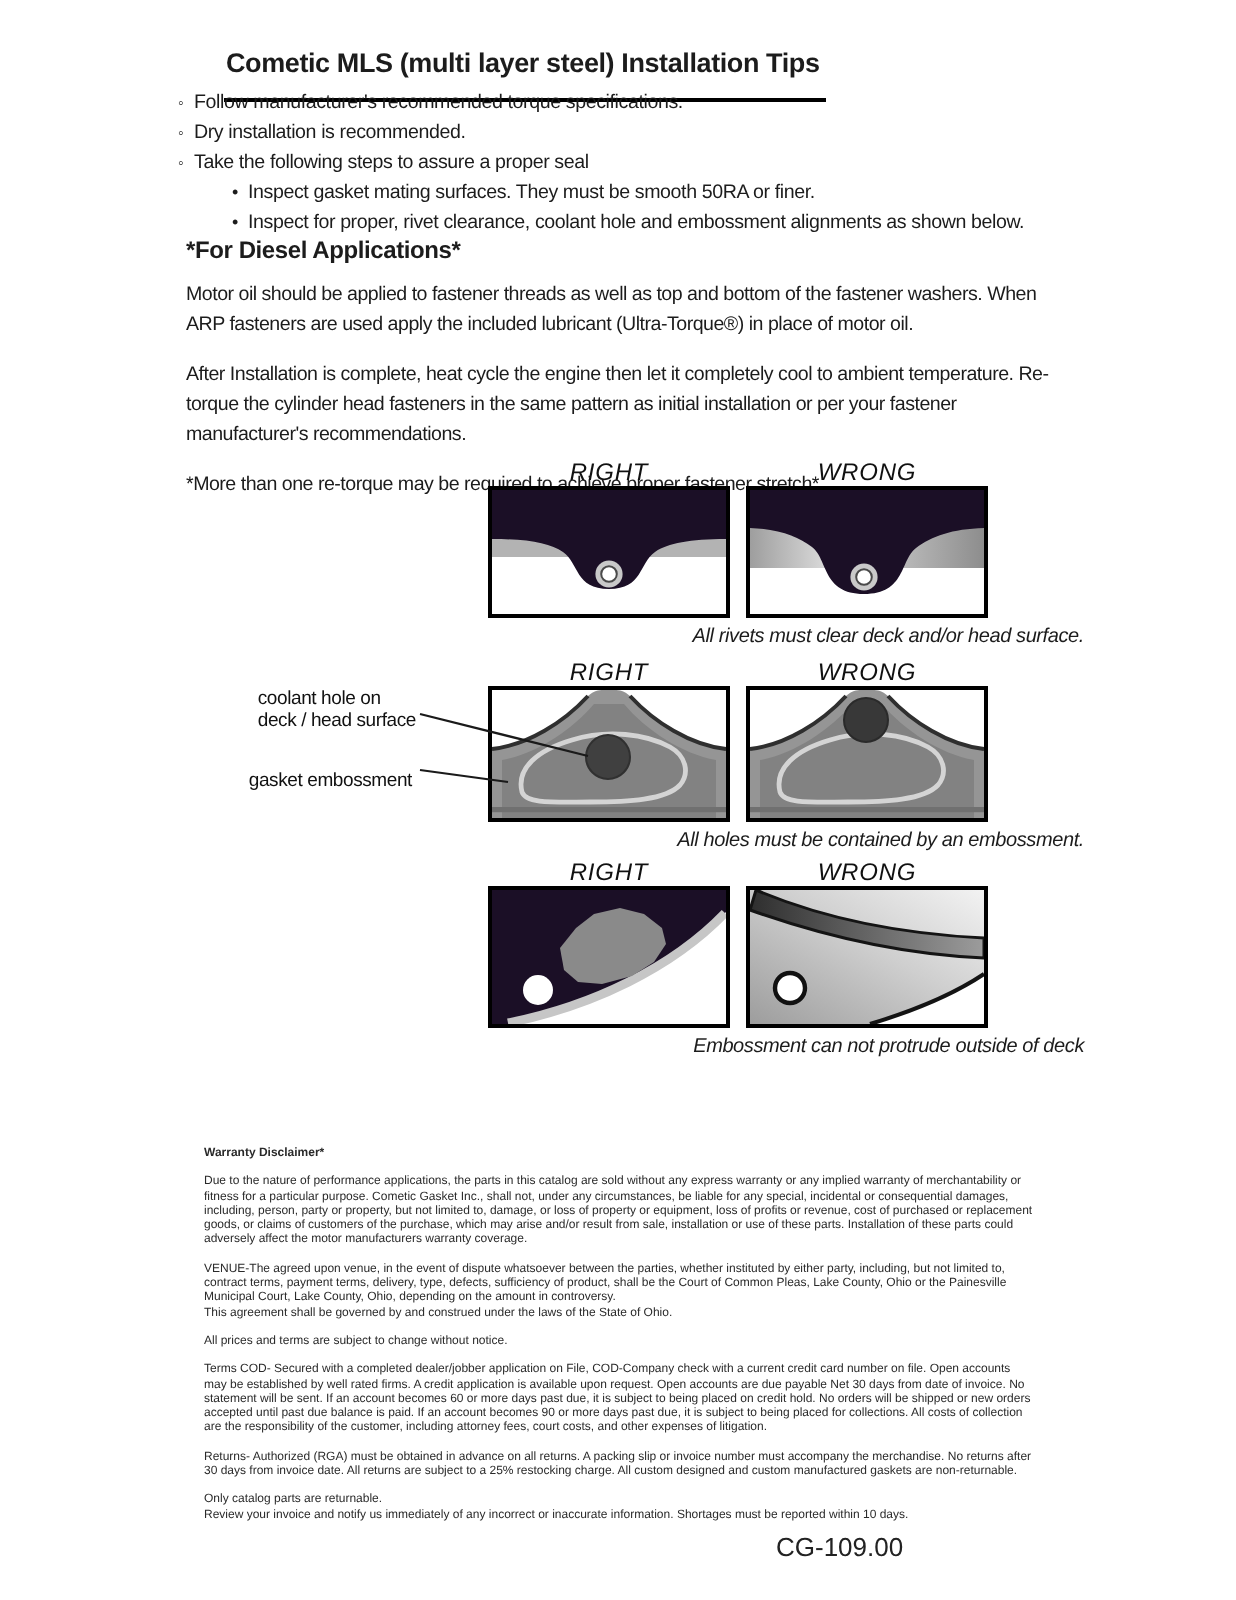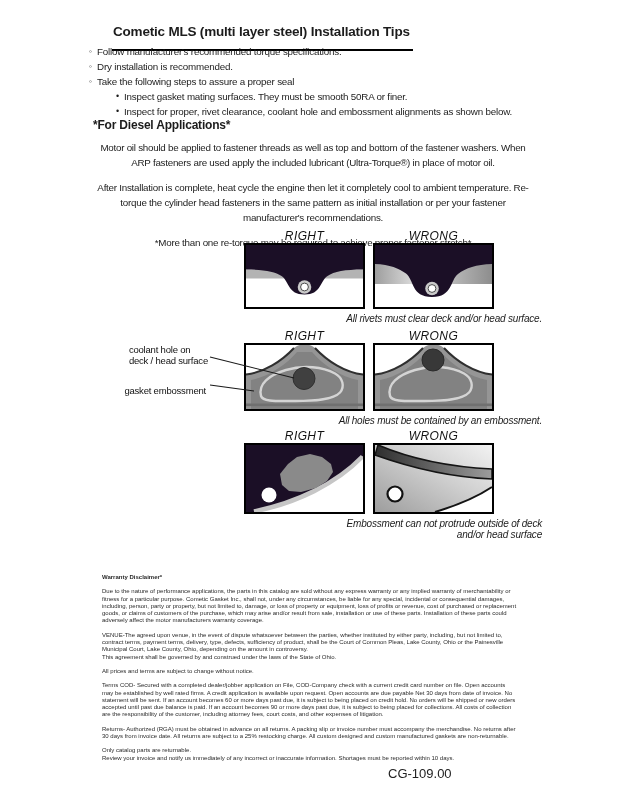--- a/index.html
+++ b/index.html
@@ -15,21 +15,21 @@
   .tips{position:absolute;left:89px;top:44px;font-size:9.8px;line-height:15px;letter-spacing:-0.2px;}
   .tip-row{display:flex;}
   .tip-row .marker{width:8px;font-size:8px;line-height:15px;}
   .tip-row.sub{margin-left:27px;}
   .tip-row.sub .marker{font-size:9px;}
 
   
   .diesel{position:absolute;left:93px;top:118px;width:440px;font-size:9.8px;
           line-height:15px;letter-spacing:-0.25px;}
   .diesel h2{font-size:12px;font-weight:bold;margin:0 0 7px 0;letter-spacing:-0.2px;}
-  .diesel p{margin:0 0 10px 0;text-align:center;}
+  .diesel p{margin:0 0 10px 0;}
 
   
   .diag-row{position:absolute;left:244px;width:298px;font-style:italic;}
   .diag-headers{display:flex;gap:8px;height:14px;}
   .diag-h{width:121px;text-align:center;font-size:12px;letter-spacing:0.4px;color:#111;}
   .panels{display:flex;gap:8px;}
   .panels svg{display:block;}
   .caption{font-size:10px;letter-spacing:-0.2px;margin-top:4px;line-height:11px;text-align:right;}
   .caption.indent{margin-left:4px;}
 
@@ -205,21 +205,20 @@
         </defs>
         <rect x="0" y="0" width="121" height="71" fill="url(#bg3)"></rect>
         <path d="M5,2 C38,16 78,24 119,26 L119,36 C72,34 30,22 2,12 Z" fill="url(#band3)" stroke="#141414" stroke-width="1.5"></path>
         <path d="M62,69 C92,60 110,50 119,44 L119,69 Z" fill="#ffffff"></path>
         <path d="M62,69 C92,60 110,50 119,44" fill="none" stroke="#141414" stroke-width="2"></path>
         <circle cx="22" cy="51" r="7.5" fill="#ffffff" stroke="#111" stroke-width="2.2"></circle>
         <rect x="1" y="1" width="119" height="69" fill="none" stroke="#000" stroke-width="2"></rect>
       </svg>
     </div>
     <div class="caption">Embossment can not protrude outside of deck</div>
-    <div class="caption" style="margin-top:0">and/or head surface</div>
   </div>
 
   <div class="disclaimer">
     <p class="dh">Warranty Disclaimer*</p>
     <p>Due to the nature of performance applications, the parts in this catalog are sold without any express warranty or any implied warranty of merchantability or fitness for a particular purpose. Cometic Gasket Inc., shall not, under any circumstances, be liable for any special, incidental or consequential damages, including, person, party or property, but not limited to, damage, or loss of property or equipment, loss of profits or revenue, cost of purchased or replacement goods, or claims of customers of the purchase, which may arise and/or result from sale, installation or use of these parts.  Installation of these parts could adversely affect the motor manufacturers warranty coverage.</p>
     <p class="tight">VENUE-The agreed upon venue, in the event of dispute whatsoever between the parties, whether instituted by either party, including, but not limited to, contract terms, payment terms, delivery, type, defects, sufficiency of product, shall be the Court of Common Pleas, Lake County, Ohio or the Painesville Municipal Court, Lake County, Ohio, depending on the amount in controversy.</p>
     <p>This agreement shall be governed by and construed under the laws of the State of Ohio.</p>
     <p>All prices and terms are subject to change without notice.</p>
     <p>Terms COD- Secured with a completed dealer/jobber application on File, COD-Company check with a current credit card number on file.  Open accounts may be established by well rated firms.  A credit application is available upon request.  Open accounts are due payable Net 30 days from date of invoice.  No statement will be sent.  If an account becomes 60 or more days past due, it is subject to being placed on credit hold.  No orders will be shipped or new orders accepted until past due balance is paid.  If an account becomes 90 or more days past due, it is subject to being placed for collections.  All costs of collection are the responsibility of the customer, including attorney fees, court costs, and other expenses of litigation.</p>
     <p>Returns- Authorized (RGA) must be obtained in advance on all returns.  A packing slip or invoice number must accompany the merchandise.  No returns after 30 days from invoice date.  All returns are subject to a 25% restocking charge.  All custom designed and custom manufactured gaskets are non-returnable.</p>

